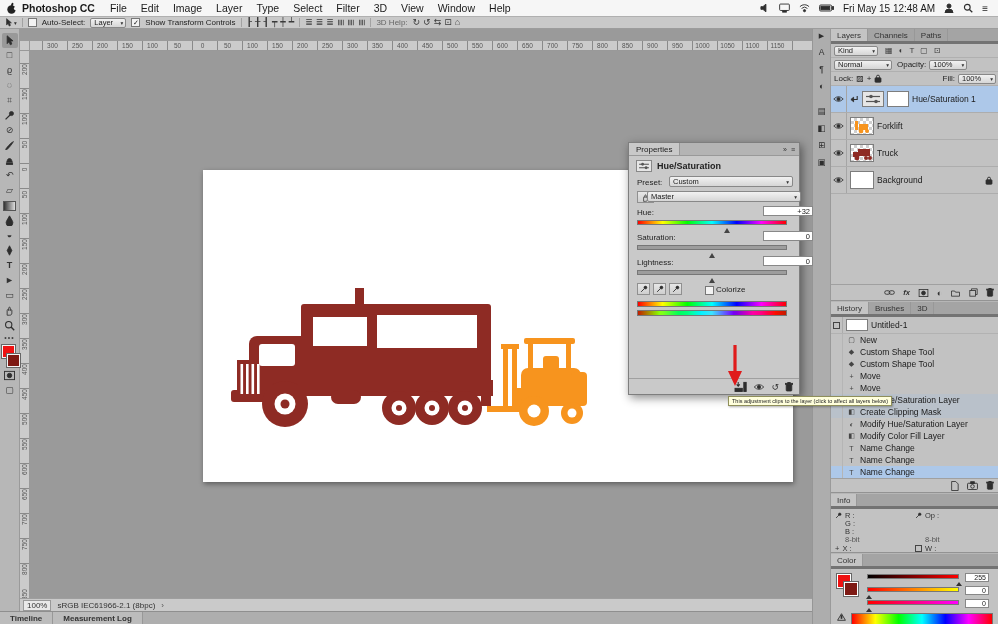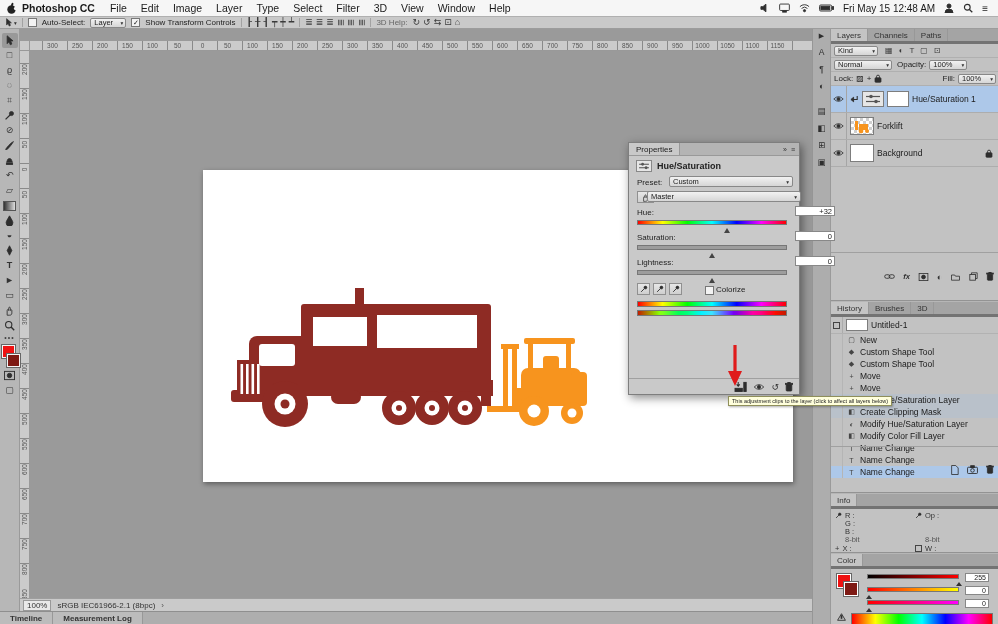--- a/index.html
+++ b/index.html
@@ -101,21 +101,21 @@
     border-bottom:1px solid #adadad;}
   .lrow.selected{background:var(--selection);}
   .eyec{width:15px;align-self:stretch;flex:none;display:flex;align-items:center;justify-content:center;
     border-right:1px solid #a5a5a5;}
   .thumb{width:24px;height:18px;border:1px solid #7d7d7d;box-sizing:border-box;background:#fff;flex:none;position:relative;overflow:hidden;}
   .thumb.small{width:22px;height:16px;}
   .checker{background-image:linear-gradient(45deg,#cfcfcf 25%,transparent 25%,transparent 75%,#cfcfcf 75%),
     linear-gradient(45deg,#cfcfcf 25%,#fff 25%,#fff 75%,#cfcfcf 75%);background-size:6px 6px;background-position:0 0,3px 3px;}
   .lname{white-space:nowrap;overflow:hidden;}
   .pfooter{position:absolute;left:0;right:0;bottom:0;height:15px;border-top:1px solid #a0a0a0;
-    display:flex;align-items:center;justify-content:flex-end;gap:8px;padding:16px 5px;font-size:8px;color:#333;margin-top:24px;}
+    display:flex;align-items:center;justify-content:flex-end;gap:8px;padding:0 5px;font-size:8px;color:#333;margin-top:24px;}
   .fxtxt{font-weight:bold;font-size:7.5px;font-style:italic;}
 
   .hsnap{display:flex;align-items:center;gap:3px;height:16px;font-size:8.5px;border-bottom:1px solid #b2b2b2;}
   .hsrc{width:11px;align-self:stretch;flex:none;border-right:1px solid #ababab;display:flex;align-items:center;justify-content:center;}
   .hitem{display:flex;align-items:center;gap:3px;height:12px;font-size:8.5px;}
   .hitem .hsrc{border-right:1px solid #b5b5b5;}
   .hglyph{width:11px;text-align:center;font-size:7px;color:#444;flex:none;}
   .hitem.selected{background:var(--selection);}
   .hitem.muted{background:#b9c1ca;}
 
@@ -135,22 +135,22 @@
   
   #props{position:absolute;left:628px;top:142px;width:172px;height:253px;background:#c9c9c9;
     border:1px solid #7e7e7e;box-shadow:2px 3px 9px rgba(0,0,0,.45);z-index:10;box-sizing:border-box;}
   #propshead{height:12px;background:#b4b4b4;border-bottom:1px solid #999;display:flex;align-items:stretch;font-size:8px;}
   #propshead .ptab{background:#c9c9c9;padding:0 7px;display:flex;align-items:center;border-right:1px solid #999;}
   #propshead .hicons{margin-left:auto;display:flex;align-items:center;gap:4px;padding-right:4px;font-size:7px;color:#333;}
   .prlabel{position:absolute;font-size:8px;color:#222;}
   .prsel{position:absolute;height:11px;background:linear-gradient(#f2f2f2,#d6d6d6);border:1px solid #888;
     border-radius:2px;display:flex;align-items:center;justify-content:space-between;
     padding:0 3px;font-size:7.5px;box-sizing:border-box;}
-  .prvb{position:absolute;width:40px;height:10px;background:#fff;border:1px solid #888;font-size:7.5px;
-    display:flex;align-items:center;justify-content:flex-end;padding:0 2px;box-sizing:border-box;margin-left:32px;}
+  .prvb{position:absolute;width:50px;height:10px;background:#fff;border:1px solid #888;font-size:7.5px;
+    display:flex;align-items:center;justify-content:flex-end;padding:0 2px;box-sizing:border-box;}
   .track{position:absolute;left:8px;width:150px;height:5px;border:1px solid #777;box-sizing:border-box;}
   .rainbow{background:linear-gradient(to right,#f00,#ff0,#0f0,#0ff,#00f,#f0f,#f00);}
   .gray{background:#9d9d9d;}
   .thumbtri{position:absolute;top:4px;width:0;height:0;border:3.5px solid transparent;border-bottom:5px solid #444;}
   .ramp{position:absolute;left:8px;width:150px;height:6px;border:1px solid #777;box-sizing:border-box;
     background:linear-gradient(to right,#f00,#ff0,#0f0,#0ff,#00f,#f0f,#f00);}
   .ramp.shifted{filter:hue-rotate(32deg);}
   #propsfooter{position:absolute;left:0;right:0;bottom:0;height:15px;border-top:1px solid #a0a0a0;
     display:flex;align-items:center;justify-content:flex-end;gap:6px;padding:0 6px;font-size:9px;color:#333;}
   .dropperbtn{width:13px;height:12px;background:linear-gradient(#e8e8e8,#cfcfcf);border:1px solid #909090;
@@ -580,20 +580,38 @@
         </span>
         <span class="thumb checker">
           <svg width="22" height="16" viewBox="0 0 22 16">
               <rect x="4" y="3" width="3" height="9" fill="#f7941e"></rect>
               <rect x="8" y="6" width="9" height="6" fill="#f7941e"></rect>
               <circle cx="10" cy="13" r="2.4" fill="#f7941e"></circle>
               <circle cx="16" cy="13" r="2" fill="#f7941e"></circle>
             </svg>
         </span>
         <span class="lname">Forklift</span>
+      </div>
+      <div class="lrow">
+        <span class="eyec">
+          <svg width="11" height="8" viewBox="0 0 14 10">
+              <path class="icn" d="M1 5 Q7 -1 13 5 Q7 11 1 5 Z"></path>
+              <circle class="ic" cx="7" cy="5" r="2"></circle>
+            </svg>
+        </span>
+        <span class="thumb checker">
+          <svg width="22" height="16" viewBox="0 0 22 16">
+              <rect x="7" y="4" width="12" height="7" fill="#8e2b24"></rect>
+              <rect x="2" y="7" width="6" height="5" fill="#8e2b24"></rect>
+              <circle cx="6" cy="13" r="2.4" fill="#8e2b24"></circle>
+              <circle cx="15" cy="13" r="2" fill="#8e2b24"></circle>
+              <circle cx="19" cy="13" r="2" fill="#8e2b24"></circle>
+            </svg>
+        </span>
+        <span class="lname">Truck</span>
       </div>
       <div class="lrow">
         <span class="eyec">
           <svg width="11" height="8" viewBox="0 0 14 10">
               <path class="icn" d="M1 5 Q7 -1 13 5 Q7 11 1 5 Z"></path>
               <circle class="ic" cx="7" cy="5" r="2"></circle>
             </svg>
         </span>
         <span class="thumb"></span>
         <span class="lname">Background</span>

